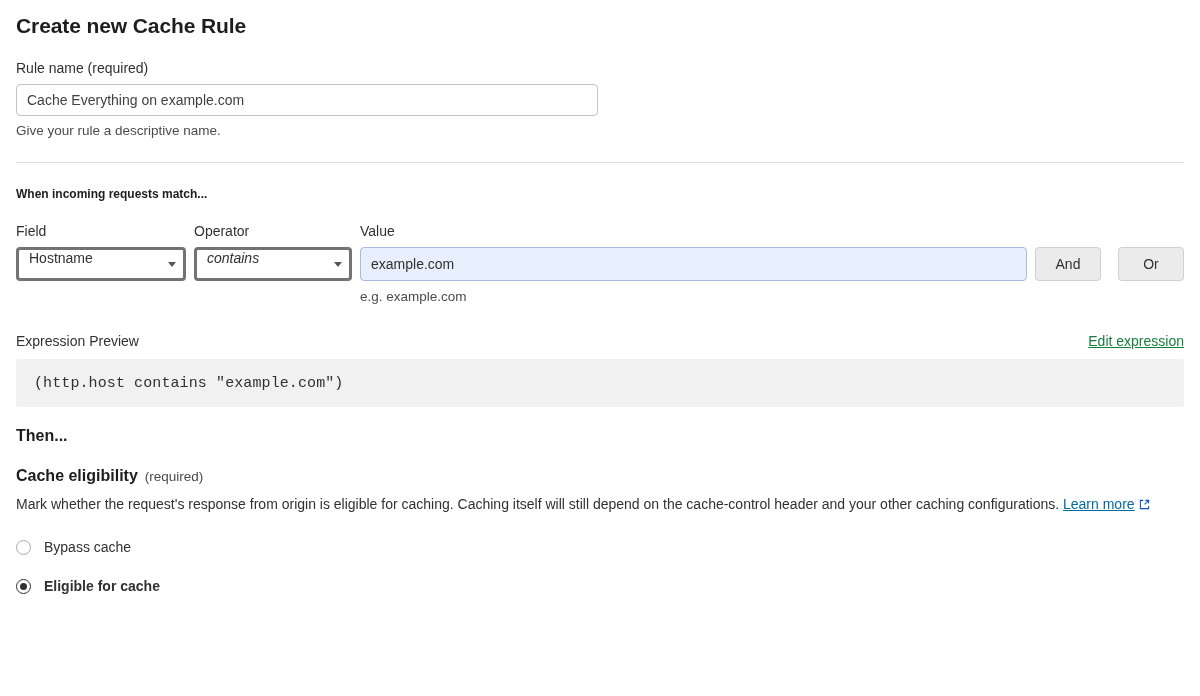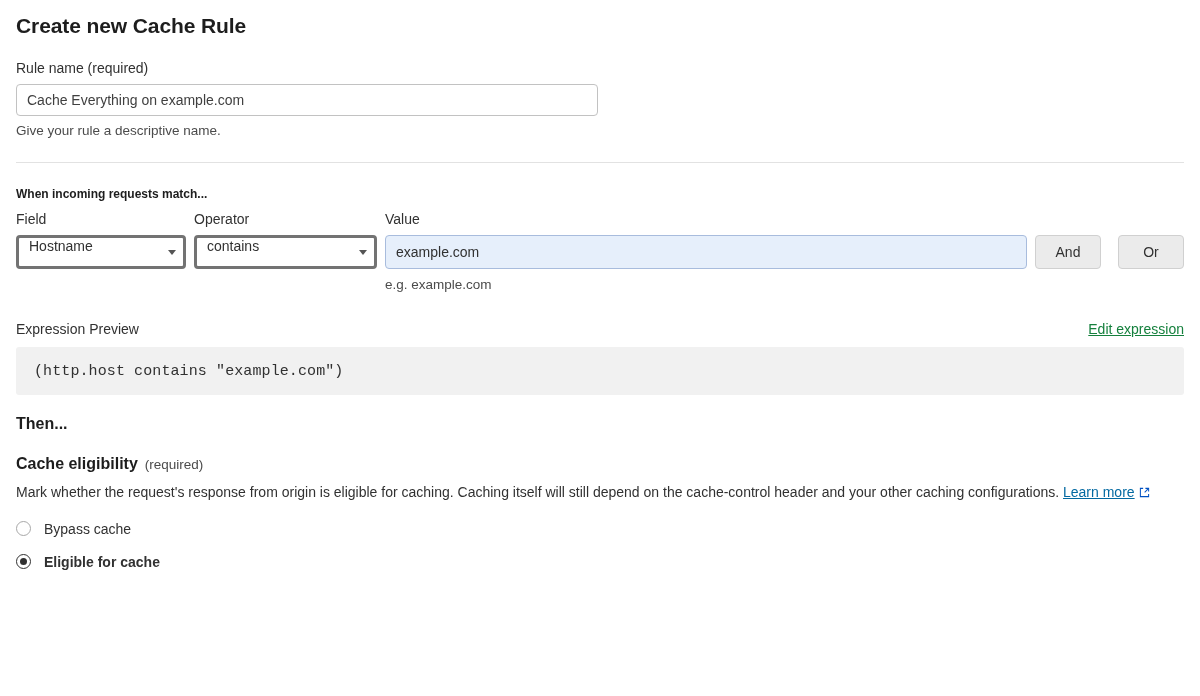--- a/index.html
+++ b/index.html
@@ -63,21 +63,21 @@
   .section-heading {
     font-size: 12px;
     font-weight: bold;
     color: #1d1d1d;
     margin-top: 20px;
     line-height: 22px;
   }
   .match-grid {
     display: flex;
     align-items: flex-start;
-    margin-top: 4px;
+    margin-top: 16px;
     gap: 8px;
   }
   .col-label {
     font-size: 14px;
     color: #313131;
     line-height: 20px;
     margin-bottom: 6px;
   }
   .select-box {
     height: 34px;
@@ -85,21 +85,21 @@
     border-radius: 4px;
     background: #ffffff;
     display: flex;
     align-items: flex-start;
     padding: 0 10px;
     font-size: 14px;
     color: #313131;
     cursor: pointer;
   }
   .select-field { width: 170px; }
-  .select-operator { width: 183px; }
+  .select-operator { width: 158px; font-style: italic; }
   .caret {
     position: absolute;
     right: 10px;
     top: 50%;
     margin-top: -2px;
     width: 0; height: 0;
     border-left: 4.5px solid transparent;
     border-right: 4.5px solid transparent;
     border-top: 5px solid #555;
     pointer-events: none;
@@ -200,22 +200,23 @@
     text-decoration: underline;
     cursor: pointer;
   }
   .ext-icon {
     display: inline-block;
     vertical-align: -1px;
     margin-left: 4px;
   }
   .radio-row {
     display: flex;
+    align-items: center;
     gap: 13px;
-    margin-top: 17px;
+    margin-top: 23px;
     cursor: pointer;
   }
   .radio {
     width: 15px;
     height: 15px;
     border-radius: 50%;
     border: 1px solid #a8a8a8;
     background: #fff;
     flex: none;
     position: relative;

